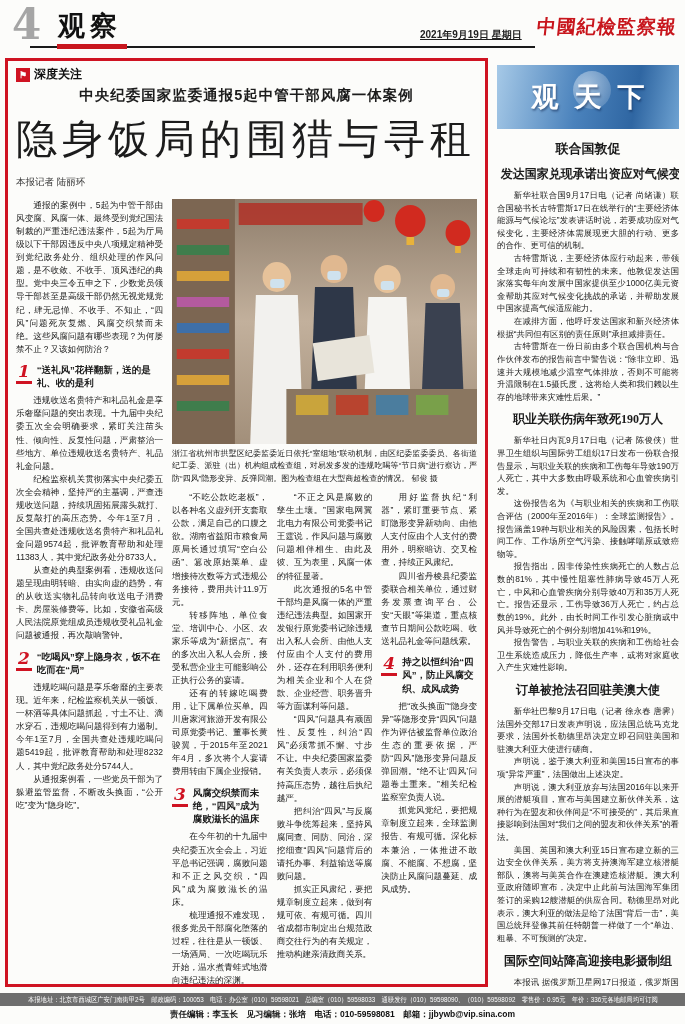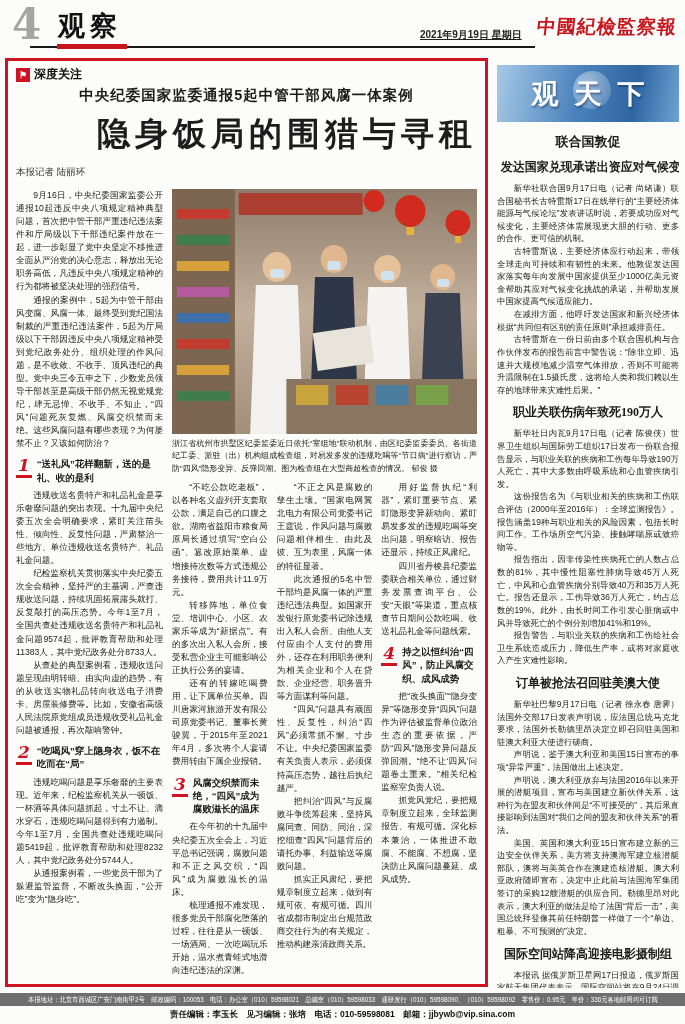--- a/index.html
+++ b/index.html
@@ -13,39 +13,39 @@
   .header-line{position:absolute;left:30px;top:46px;width:505px;height:2px;background:#1a1a1a;}
   .red-bar{position:absolute;left:57px;top:44px;width:70px;height:5px;background:#c8161d;z-index:2;}
   .date{position:absolute;top:28px;left:420px;font-size:10px;font-weight:bold;color:#222;text-decoration:underline;}
   .masthead{position:absolute;top:14px;right:8px;font-family:"DejaVu Serif",serif;font-weight:bold;font-size:19px;color:#c8161d;transform:skewX(-6deg);letter-spacing:1px;}
 
   
   .main-box{position:absolute;left:5px;top:58px;width:483px;height:929px;border:3px solid #cf1322;padding:5px 8px;overflow:hidden;background:#fcfcfa;}
   .tag{display:flex;align-items:center;gap:4px;font-size:12px;font-weight:bold;color:#111;}
   .tag-icon{width:14px;height:14px;background:#cf1322;color:#fff;font-size:9px;line-height:14px;text-align:center;flex:none;}
   .kicker{text-align:center;font-size:14.5px;font-weight:bold;margin-top:3px;letter-spacing:1px;}
-  .title{text-align:right;font-family:"Liberation Serif",serif;font-weight:bold;font-size:33px;letter-spacing:5px;margin-top:7px;}
+  .title{text-align:left;font-family:"Liberation Serif",serif;font-weight:normal;font-size:41px;letter-spacing:5px;margin-top:7px;}
   .byline{font-size:9.5px;margin-top:9px;color:#333;}
   .article-body{display:flex;gap:9px;margin-top:10px;height:802px;overflow:hidden;}
   .c1{width:147px;flex:none;overflow:hidden;}
   .colrest{flex:1;display:flex;flex-direction:column;min-width:0;}
   .photo{height:245px;overflow:hidden;background:#b9a893;}
   .photo svg{display:block;width:100%;height:100%;}
   .caption{font-size:8px;line-height:1.55;text-align:justify;margin:4px 0 6px;color:#222;}
   .credit{white-space:nowrap;}
   .cols3{display:flex;gap:9px;flex:1;overflow:hidden;}
   .cols3 .col{flex:1;overflow:hidden;min-width:0;}
   .para{font-size:8.6px;line-height:1.52;text-align:justify;text-indent:2em;color:#1c1c1c;}
   .subhead{display:flex;gap:5px;margin:7px 0 5px;align-items:flex-start;}
   .subnum{font-family:"DejaVu Serif",serif;font-style:italic;font-weight:bold;font-size:17px;color:#cf1322;border-bottom:3px solid #cf1322;line-height:1;padding:0 2px 1px;flex:none;}
   .subtext{font-size:9.5px;font-weight:bold;line-height:1.4;}
 
   
   .sidebar{position:absolute;left:497px;top:60px;width:182px;height:928px;overflow:hidden;}
-  .banner{height:57px;margin-top:5px;background:linear-gradient(100deg,#a6c9e7 0%,#4a82bc 45%,#2f66a2 75%,#6fa3d2 100%);display:flex;align-items:center;justify-content:center;position:relative;overflow:hidden;}
+  .banner{height:64px;margin-top:5px;background:linear-gradient(100deg,#a6c9e7 0%,#4a82bc 45%,#2f66a2 75%,#6fa3d2 100%);display:flex;align-items:center;justify-content:center;position:relative;overflow:hidden;}
   .banner .globe{position:absolute;left:76px;top:6px;width:38px;height:38px;border-radius:50%;background:radial-gradient(circle at 35% 35%,rgba(255,255,255,.5),rgba(255,255,255,.08));}
   .banner-text{position:relative;color:#fff;font-family:"Liberation Serif",serif;font-weight:bold;font-size:27px;letter-spacing:16px;text-indent:16px;text-shadow:1px 2px 2px rgba(10,30,70,.45);}
   .s-kicker{text-align:center;font-size:13px;font-weight:bold;margin-top:11px;}
   .s-title{text-align:center;font-family:"Liberation Serif",serif;font-weight:bold;font-size:12.5px;margin:8px 0 6px;white-space:nowrap;transform:scaleX(.96);transform-origin:center;}
   .s-para{font-size:8.4px;line-height:1.5;}
 
   
   .footbar{position:absolute;left:0;right:0;top:993px;height:13px;background:#6e6e6e;color:#fff;display:flex;align-items:center;justify-content:center;overflow:hidden;}
   .footbar span{font-size:7px;white-space:nowrap;transform:scaleX(.9);transform-origin:center;}
   .editors{position:absolute;left:0;right:0;top:1009px;text-align:center;font-size:8.5px;font-weight:bold;color:#111;}
@@ -66,21 +66,20 @@
     <div class="tag">
       <span class="tag-icon">⚑</span>
       <span>深度关注</span>
     </div>
     <div class="kicker">中央纪委国家监委通报5起中管干部风腐一体案例</div>
     <div class="title">隐身饭局的围猎与寻租</div>
     <div class="byline">本报记者 陆丽环</div>
 
     <div class="article-body">
       <div class="col c1">
-          <p class="para">9月16日，中央纪委国家监委公开通报10起违反中央八项规定精神典型问题，首次把中管干部严重违纪违法案件和厅局级以下干部违纪案件放在一起，进一步彰显了党中央坚定不移推进全面从严治党的决心意志，释放出无论职务高低，凡违反中央八项规定精神的行为都将被坚决处理的强烈信号。</p>
           <p class="para">通报的案例中，5起为中管干部由风变腐、风腐一体、最终受到党纪国法制裁的严重违纪违法案件，5起为厅局级以下干部因违反中央八项规定精神受到党纪政务处分、组织处理的作风问题，是不收敛、不收手、顶风违纪的典型。党中央三令五申之下，少数党员领导干部甚至是高级干部仍然无视党规党纪，肆无忌惮、不收手、不知止，“四风”问题死灰复燃、风腐交织禁而未绝。这些风腐问题有哪些表现？为何屡禁不止？又该如何防治？</p>
           <div class="subhead">
             <span class="subnum">1</span>
             <span class="subtext">“送礼风”花样翻新，送的是礼、收的是利</span>
           </div>
           <p class="para">违规收送名贵特产和礼品礼金是享乐奢靡问题的突出表现。十九届中央纪委五次全会明确要求，紧盯关注苗头性、倾向性、反复性问题，严肃整治一些地方、单位违规收送名贵特产、礼品礼金问题。</p>
           <p class="para">纪检监察机关贯彻落实中央纪委五次全会精神，坚持严的主基调，严查违规收送问题，持续巩固拓展露头就打、反复敲打的高压态势。今年1至7月，全国共查处违规收送名贵特产和礼品礼金问题9574起，批评教育帮助和处理11383人，其中党纪政务处分8733人。</p>
           <p class="para">从查处的典型案例看，违规收送问题呈现由明转暗、由实向虚的趋势，有的从收送实物礼品转向收送电子消费卡、房屋装修费等。比如，安徽省高级人民法院原党组成员违规收受礼品礼金问题被通报，再次敲响警钟。</p>
           <div class="subhead">
             <span class="subnum">2</span>
@@ -152,21 +151,21 @@
               <p class="para">梳理通报不难发现，很多党员干部腐化堕落的过程，往往是从一顿饭、一场酒局、一次吃喝玩乐开始，温水煮青蛙式地滑向违纪违法的深渊。</p>
             </div>
           <div class="col">
               <p class="para">“不正之风是腐败的孳生土壤。”国家电网冀北电力有限公司党委书记王霆说，作风问题与腐败问题相伴相生、由此及彼、互为表里，风腐一体的特征显著。</p>
               <p class="para">此次通报的5名中管干部均是风腐一体的严重违纪违法典型。如国家开发银行原党委书记除违规出入私人会所、由他人支付应由个人支付的费用外，还存在利用职务便利为相关企业和个人在贷款、企业经营、职务晋升等方面谋利等问题。</p>
               <p class="para">“四风”问题具有顽固性、反复性，纠治“四风”必须常抓不懈、寸步不让。中央纪委国家监委有关负责人表示，必须保持高压态势，越往后执纪越严。</p>
               <p class="para">把纠治“四风”与反腐败斗争统筹起来，坚持风腐同查、同防、同治，深挖细查“四风”问题背后的请托办事、利益输送等腐败问题。</p>
               <p class="para">抓实正风肃纪，要把规章制度立起来，做到有规可依、有规可循。四川省成都市制定出台规范政商交往行为的有关规定，推动构建亲清政商关系。</p>
             </div>
           <div class="col">
-              <p class="para">用好监督执纪“利器”，紧盯重要节点、紧盯隐形变异新动向、紧盯易发多发的违规吃喝等突出问题，明察暗访、报告还显示，持续正风肃纪。</p>
+              <p class="para">用好监督执纪“利器”，紧盯重要节点、紧盯隐形变异新动向、由他人支付应由个人支付的费用外，明察暗访、交叉检查，持续正风肃纪。</p>
               <p class="para">四川省丹棱县纪委监委联合相关单位，通过财务发票查询平台、公安“天眼”等渠道，重点核查节日期间公款吃喝、收送礼品礼金等问题线索。</p>
               <div class="subhead">
                 <span class="subnum">4</span>
                 <span class="subtext">持之以恒纠治“四风”，防止风腐交织、成风成势</span>
               </div>
               <p class="para">把“改头换面”“隐身变异”等隐形变异“四风”问题作为评估被监督单位政治生态的重要依据，严防“四风”隐形变异问题反弹回潮。“绝不让‘四风’问题卷土重来。”相关纪检监察室负责人说。</p>
               <p class="para">抓党风党纪，要把规章制度立起来，全球监测报告、有规可循。深化标本兼治，一体推进不敢腐、不能腐、不想腐，坚决防止风腐问题蔓延、成风成势。</p>
             </div>
         </div>
       </div>

